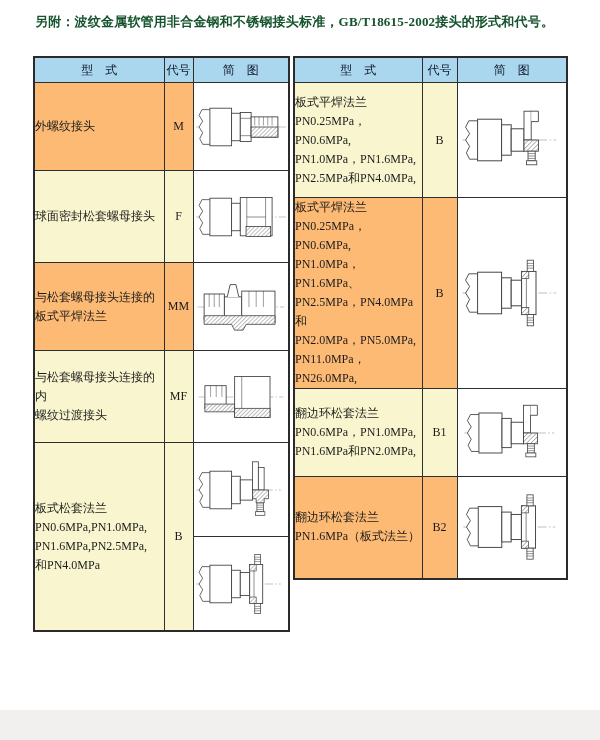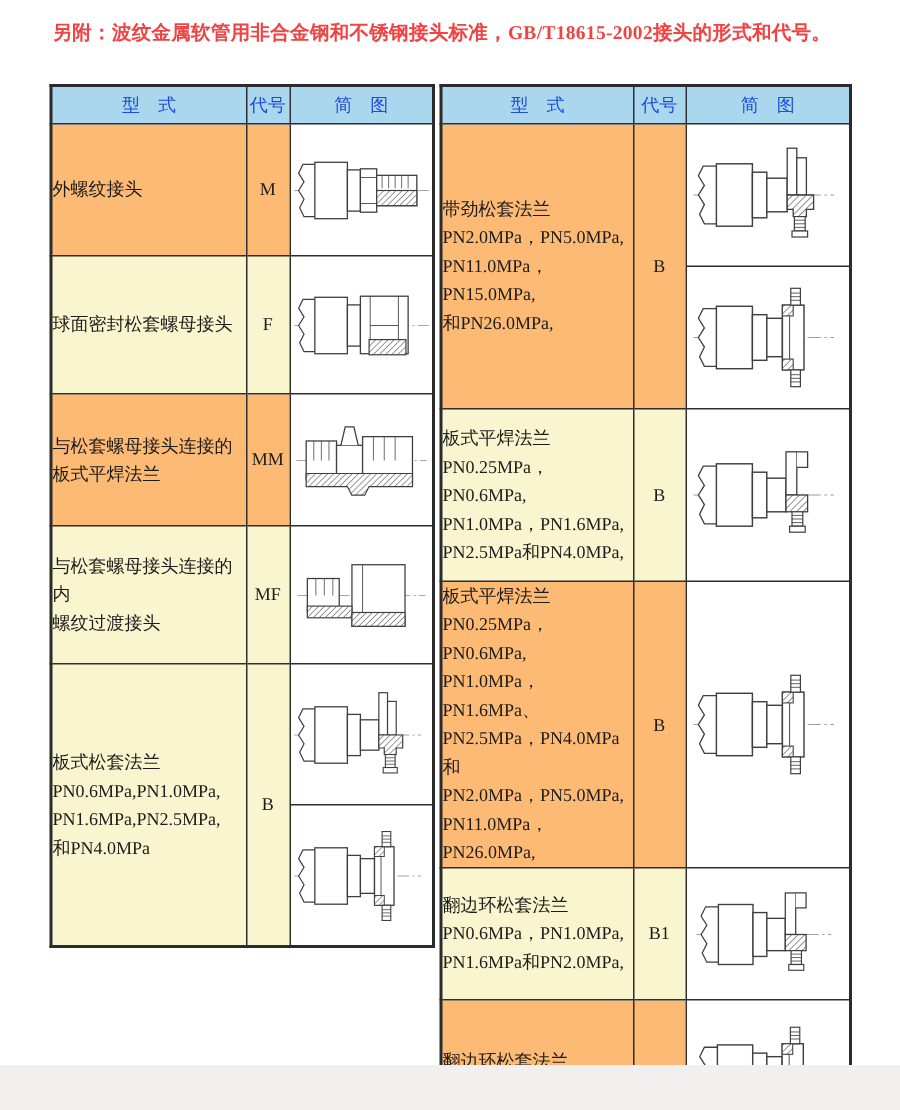--- a/index.html
+++ b/index.html
@@ -3,35 +3,35 @@
 <meta charset="utf-8">
 <style>
   html,body{margin:0;padding:0;}
   body{
     width:600px;height:740px;background:#ffffff;position:relative;
     font-family:"Liberation Serif","DejaVu Serif",serif;
     color:#1b1b1b;overflow:hidden;
   }
   .title{
     position:absolute;left:35px;top:13px;width:540px;
-    font-size:13px;font-weight:700;letter-spacing:0.2px;color:#ef4444;
+    font-size:13px;font-weight:700;letter-spacing:0.2px;color:#14532d;
   }
   .tables{
     position:absolute;left:33px;top:56px;display:flex;gap:3px;align-items:flex-start;
   }
   table.sch{
     border-collapse:collapse;table-layout:fixed;background:#fff;
     border:2px solid #2b2b2b;
   }
   table.sch td,table.sch th{
     border:1px solid #2e2e2e;padding:0;vertical-align:middle;
     font-weight:normal;
   }
   th.hdr{
-    background:#aad7ee;height:24px;font-size:12px;color:#1d4ed8;
+    background:#aad7ee;height:24px;font-size:12px;color:#0f172a;
     text-align:center;font-weight:600;
   }
   td.type-cell{
     font-size:12px;line-height:19px;padding:4px 4px 4px 8px;
     text-align:left;white-space:pre-line;
   }
   td.code-cell{
     font-size:12px;text-align:center;
   }
   td.sketch-cell{text-align:center;vertical-align:middle;background:#fff;}
@@ -255,41 +255,20 @@
         <col style="width:128px">
         <col style="width:35px">
         <col style="width:110px">
       </colgroup>
     <tbody>
         <tr>
       <th class="hdr">型　式</th>
       <th class="hdr">代号</th>
       <th class="hdr">简　图</th>
     </tr>
-    <tr style="height:190px">
-      <td class="type-cell wh">带劲松套法兰
-PN2.0MPa，PN5.0MPa,
-PN11.0MPa，PN15.0MPa,
-和PN26.0MPa,</td>
-      <td class="code-cell wh">B</td>
-      <td class="sketch-cell" style="padding:0">
-        <div class="split">
-          <div class="half first" style="height:94px">
-            <svg class="diag" width="104" height="86" viewBox="0 0 130 90">
-                  <use href="#fit-flange-up" xlink:href="#fit-flange-up"></use>
-                </svg>
-          </div>
-          <div class="half" style="height:94px">
-            <svg class="diag" width="104" height="86" viewBox="0 0 130 90">
-                  <use href="#fit-flange-ring" xlink:href="#fit-flange-ring"></use>
-                </svg>
-          </div>
-        </div>
-      </td>
-    </tr>
     <tr style="height:115px">
       <td class="type-cell hl">板式平焊法兰
 PN0.25MPa，PN0.6MPa,
 PN1.0MPa，PN1.6MPa,
 PN2.5MPa和PN4.0MPa,</td>
       <td class="code-cell hl">B</td>
       <td class="sketch-cell">
         <svg class="diag" width="104" height="92" viewBox="0 0 130 90">
               <use href="#fit-flange-hook" xlink:href="#fit-flange-hook"></use>
             </svg>

